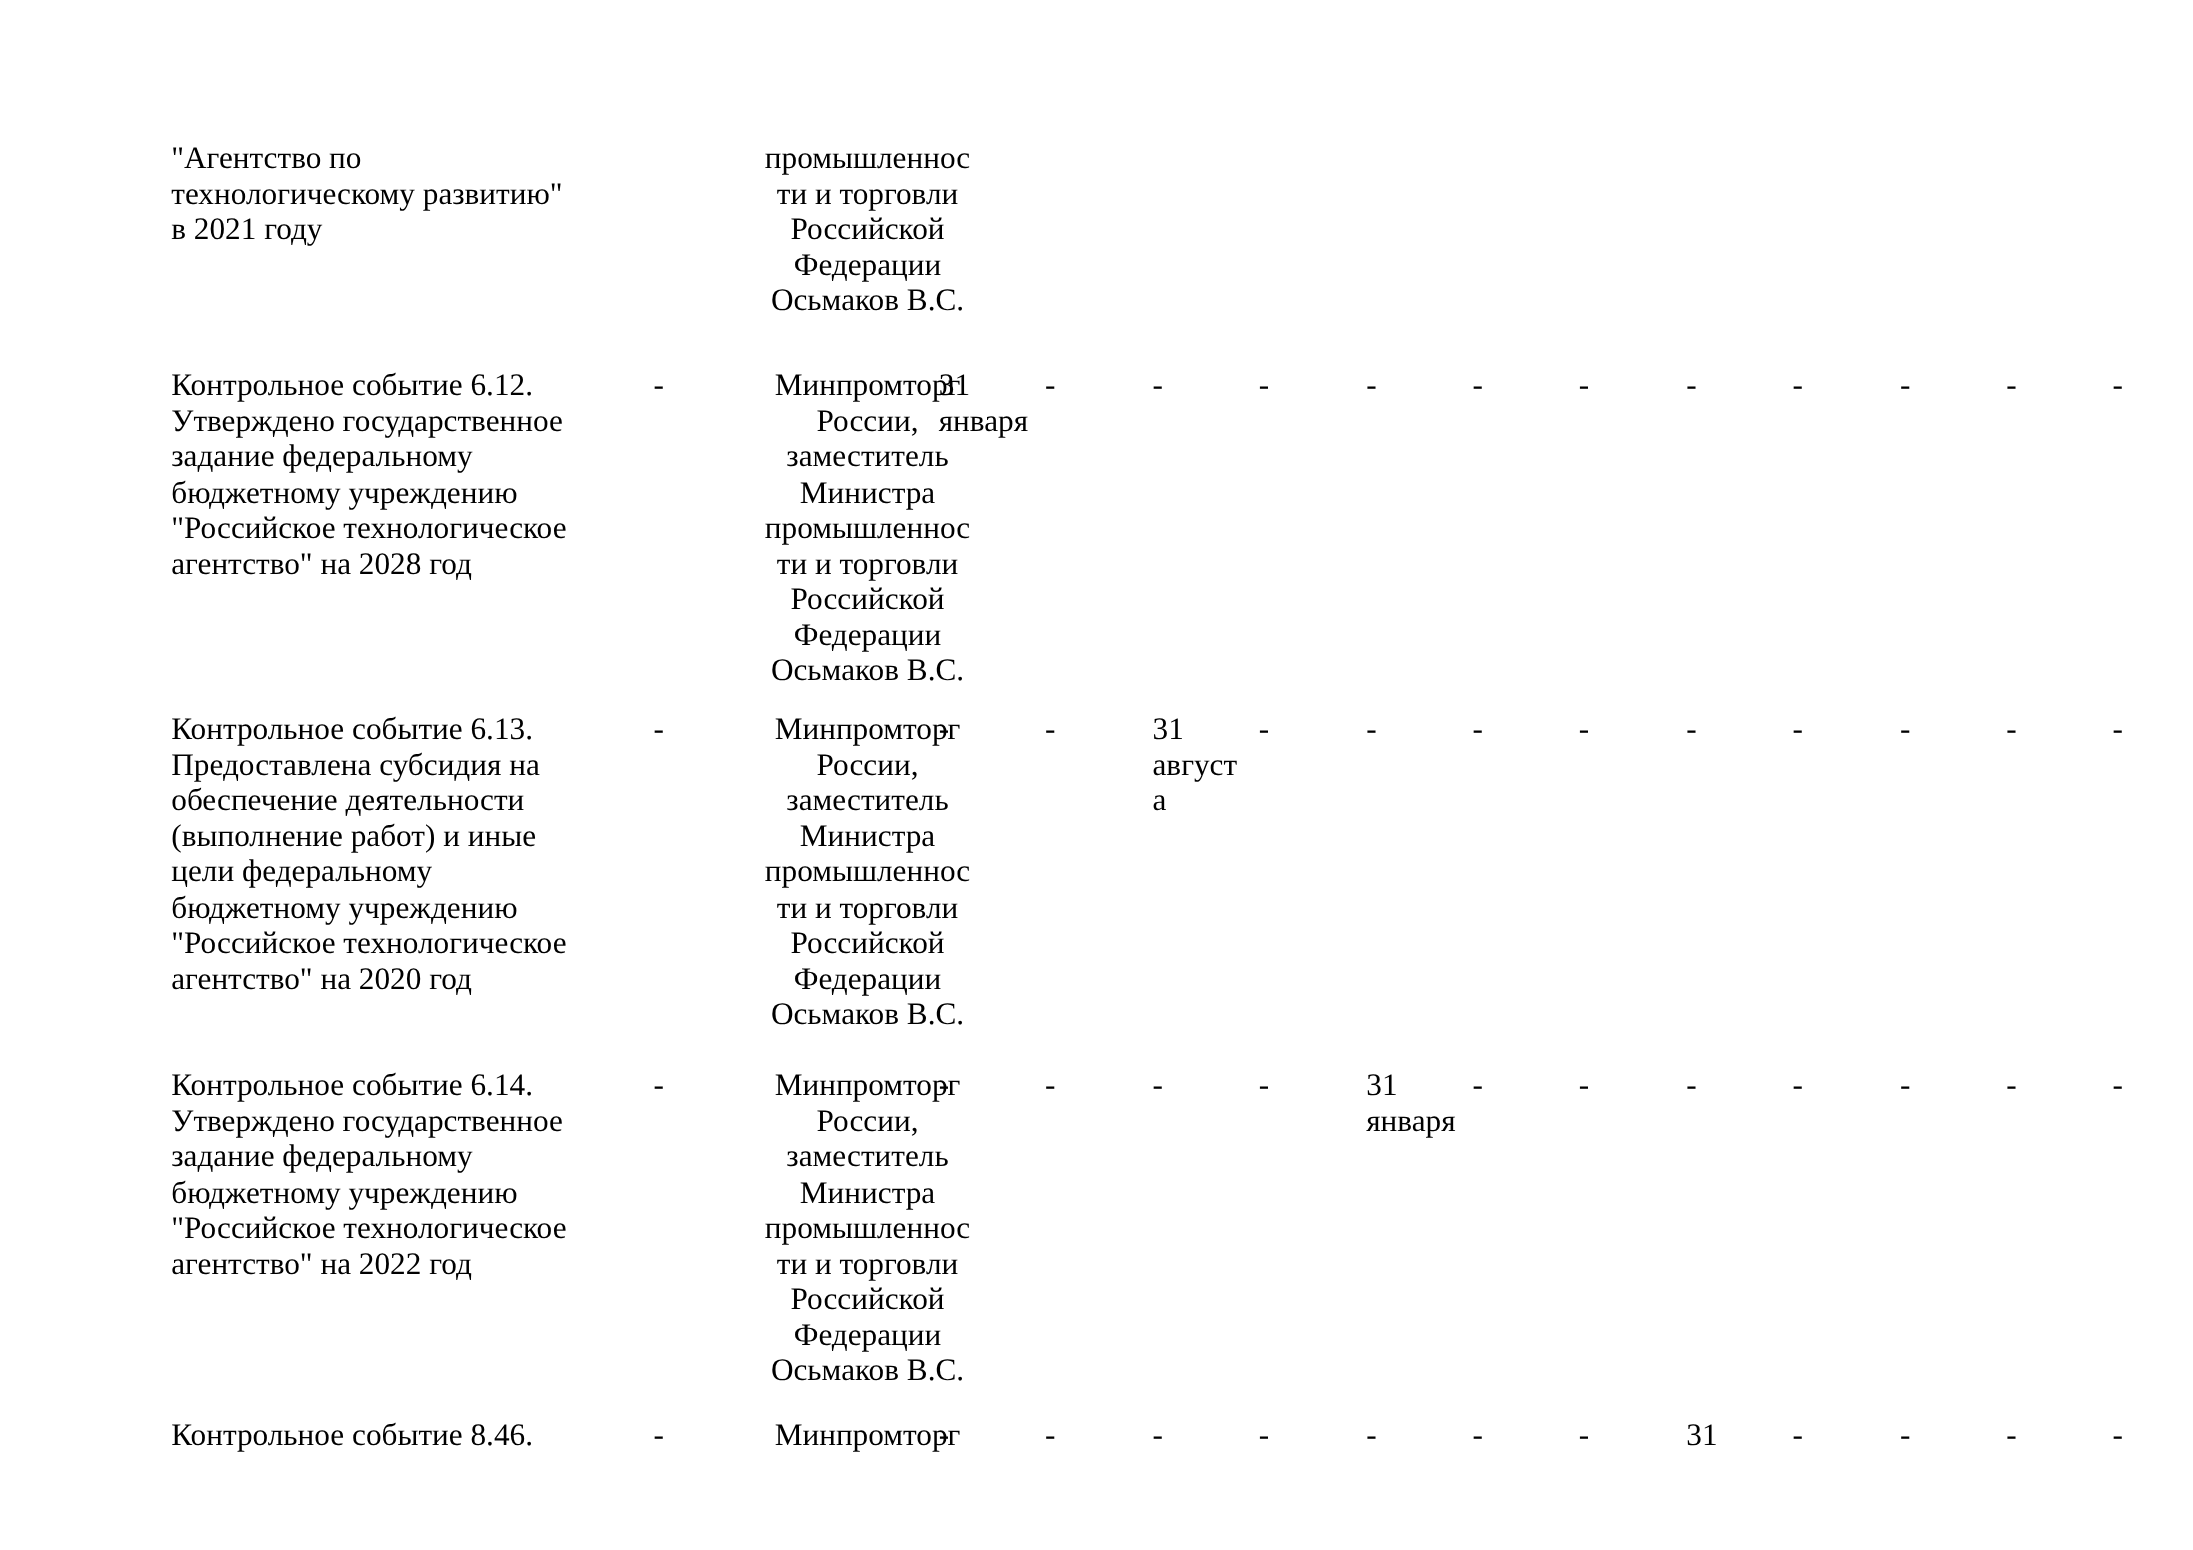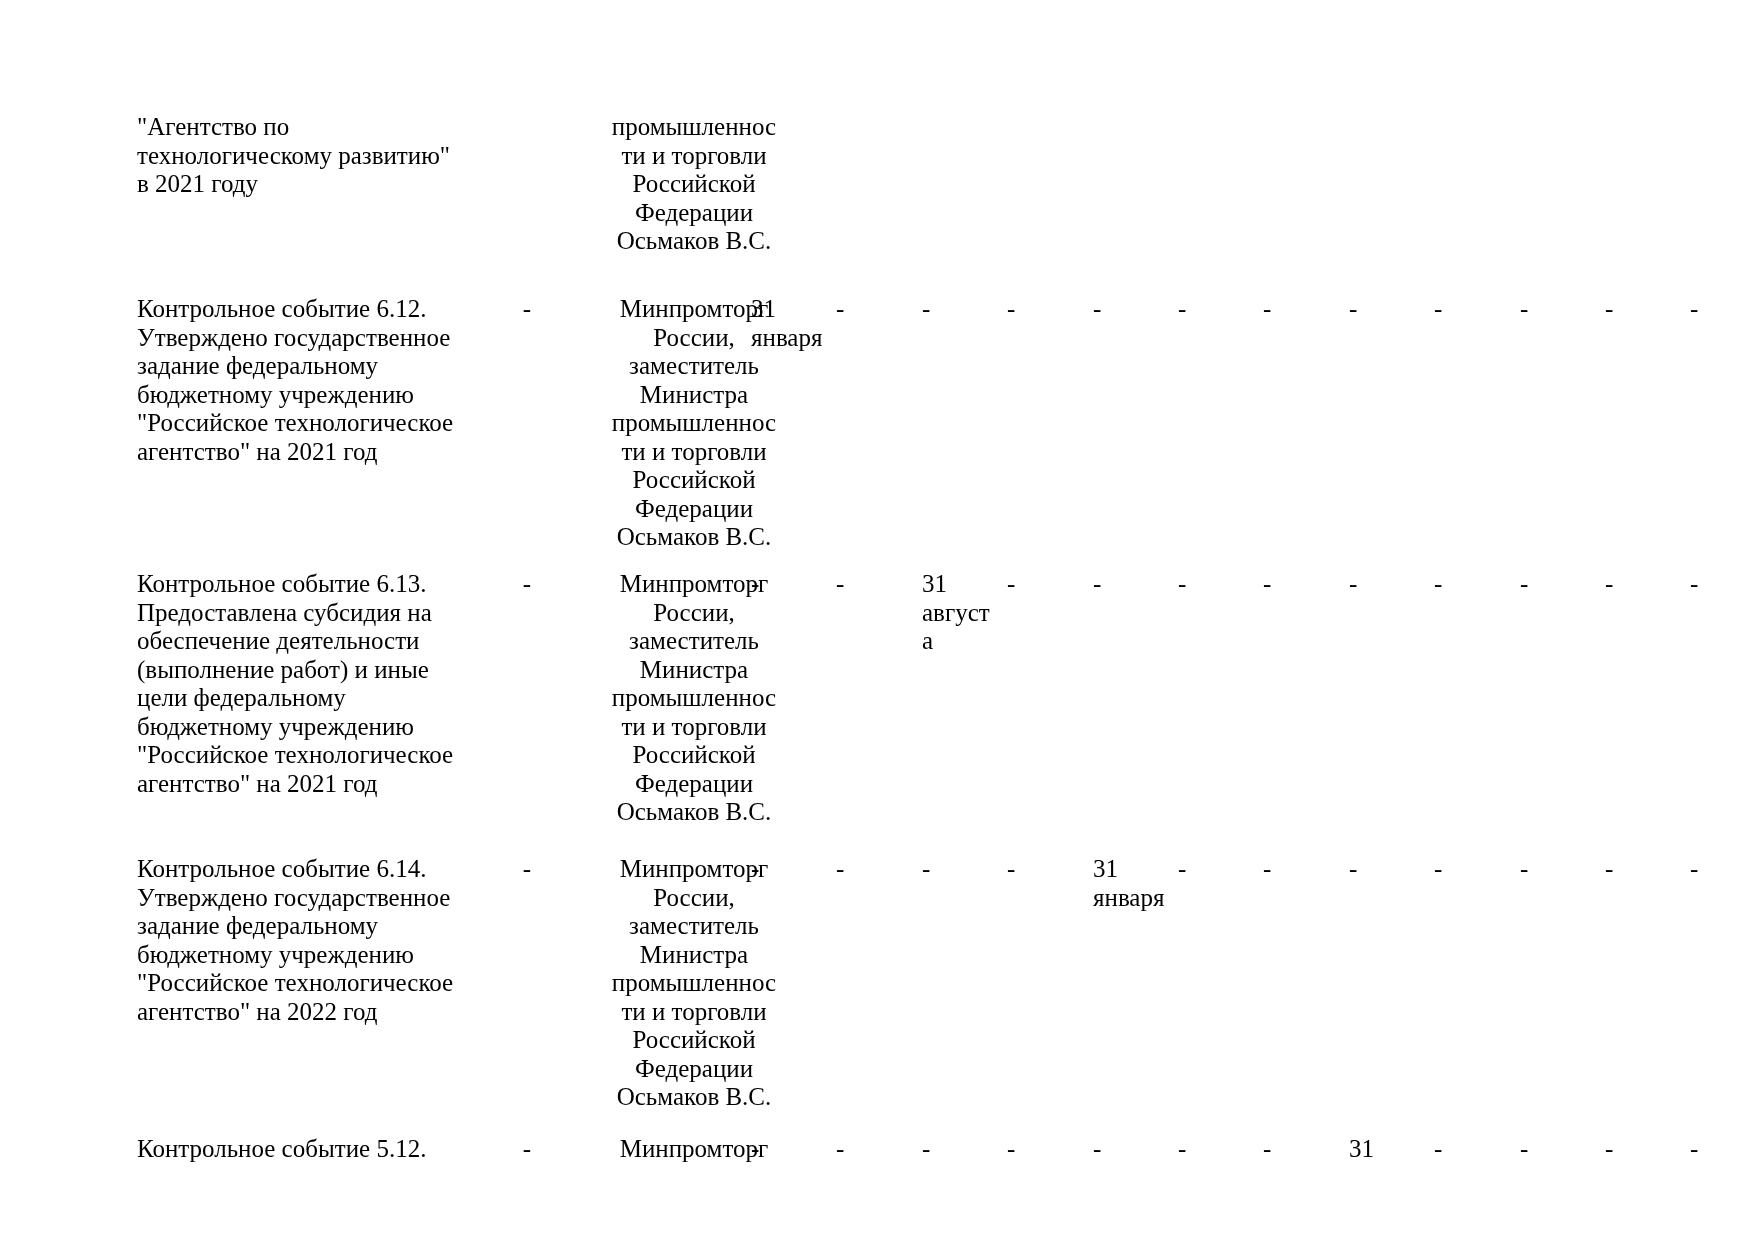--- a/index.html
+++ b/index.html
@@ -39,21 +39,21 @@
 Федерации
 Осьмаков В.С.</div>
   </div>
 
   <div class="row" style="top:295px">
     <div class="cell task">Контрольное событие 6.12.
 Утверждено государственное
 задание федеральному
 бюджетному учреждению
 "Российское технологическое
-агентство" на 2021 год</div>
+агентство" на 2028 год</div>
     <div class="cell dashcol">-</div>
     <div class="cell exec">Минпромторг
 России,
 заместитель
 Министра
 промышленнос
 ти и торговли
 Российской
 Федерации
 Осьмаков В.С.</div>
@@ -73,21 +73,21 @@
   </div>
 
   <div class="row" style="top:570px">
     <div class="cell task">Контрольное событие 6.13.
 Предоставлена субсидия на
 обеспечение деятельности
 (выполнение работ) и иные
 цели федеральному
 бюджетному учреждению
 "Российское технологическое
-агентство" на 2021 год</div>
+агентство" на 2020 год</div>
     <div class="cell dashcol">-</div>
     <div class="cell exec">Минпромторг
 России,
 заместитель
 Министра
 промышленнос
 ти и торговли
 Российской
 Федерации
 Осьмаков В.С.</div>
@@ -133,21 +133,21 @@
     <div class="cell date d5">-</div>
     <div class="cell date d6">-</div>
     <div class="cell date d7">-</div>
     <div class="cell date d8">-</div>
     <div class="cell date d9">-</div>
     <div class="cell date d10">-</div>
     <div class="cell date d11">-</div>
   </div>
 
   <div class="row" style="top:1135px">
-    <div class="cell task">Контрольное событие 5.12.</div>
+    <div class="cell task">Контрольное событие 8.46.</div>
     <div class="cell dashcol">-</div>
     <div class="cell exec">Минпромторг</div>
     <div class="cell date d0">-</div>
     <div class="cell date d1">-</div>
     <div class="cell date d2">-</div>
     <div class="cell date d3">-</div>
     <div class="cell date d4">-</div>
     <div class="cell date d5">-</div>
     <div class="cell date d6">-</div>
     <div class="cell date d7">31</div>

